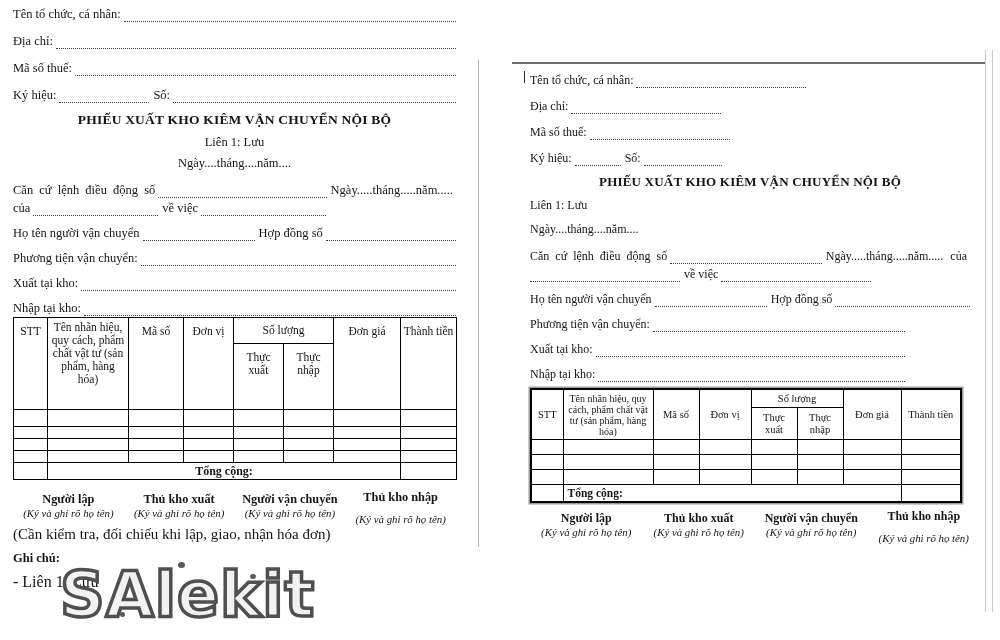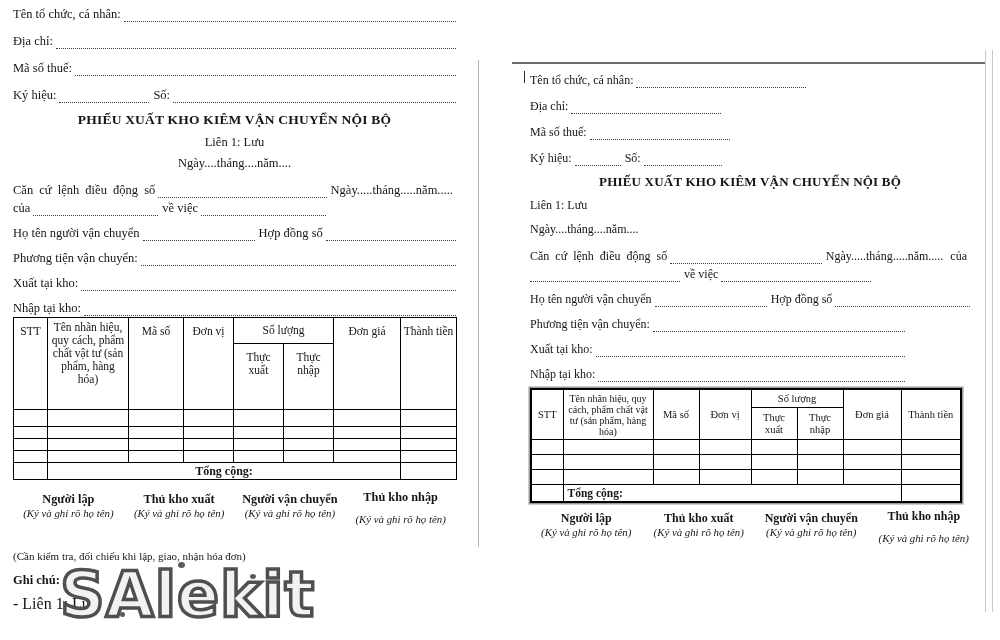--- a/index.html
+++ b/index.html
@@ -52,21 +52,21 @@
 
   
   .sig-grid{display:flex;margin-top:12px;}
   .sig-col{flex:1;text-align:center;}
   .sig-title{font-weight:bold;font-size:12.3px;height:15px;line-height:15px;}
   .sig-sub{font-style:italic;font-size:10.8px;height:13px;line-height:13px;}
   .sig-col.offset .sig-title{transform:translateY(-2px);}
   .sig-col.offset .sig-sub{margin-top:6px;}
 
   
-  .check-note{margin-top:22px;font-size:11px;height:16px;line-height:16px;}
+  .check-note{font-size:15px;height:16px;line-height:16px;}
   .notes-title{margin-top:8px;font-size:12.5px;font-weight:bold;height:16px;line-height:16px;}
   .note-line{margin-top:8px;font-size:16px;height:15px;line-height:15px;}
 
   
   #right-page{
     position:absolute;left:512px;top:62px;width:474px;
     border-top:2px solid #6e6e6e;
     padding:6px 0 0 18px;box-sizing:border-box;
   }
   #right-page .lbl{font-size:12px;}

